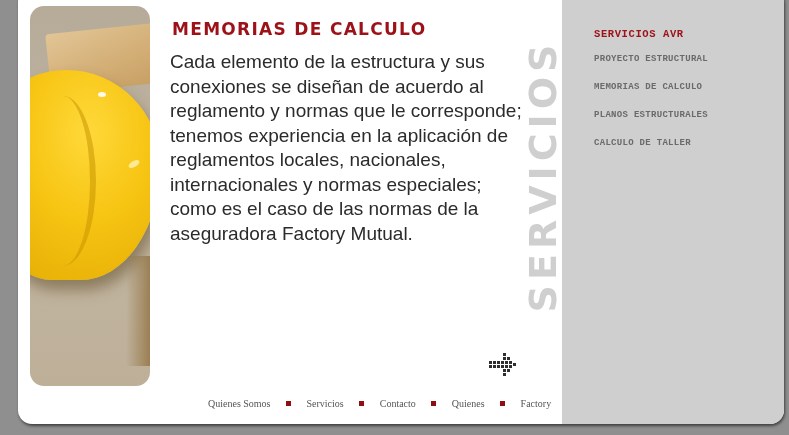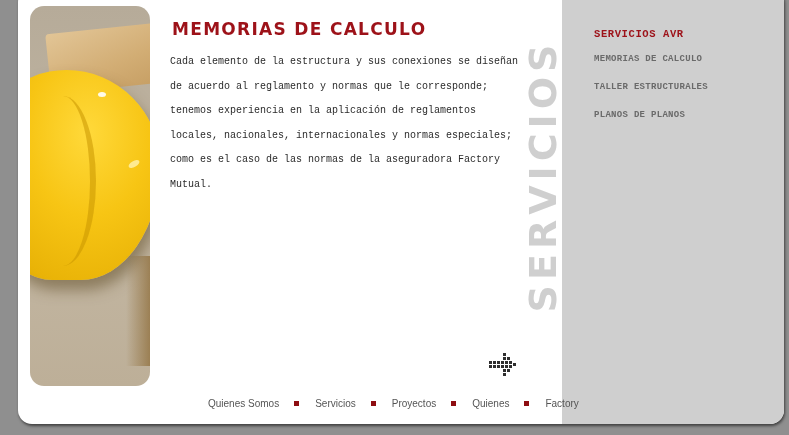--- a/index.html
+++ b/index.html
@@ -56,38 +56,38 @@
       background:linear-gradient(90deg, rgba(150,110,50,0) 0%, #8c6a35 60%, #6f5126 100%);
       opacity:.7;
     }
     .title {
       position:absolute; left:154px; top:31px;
       font-family:"DejaVu Sans", sans-serif; font-weight:bold;
       font-size:17px; letter-spacing:1.3px; color:#9d1219;
     }
     .body-text {
       position:absolute; left:152px; top:62px; width:360px;
-      font-family:Liberation Mono, monospace;
-      font-size:10px; line-height:24.5px; color:#2b2b2b;
+      font-family:Liberation Sans, sans-serif;
+      font-size:19px; line-height:24.5px; color:#2b2b2b;
     }
     .vertical-word {
       position:absolute; left:490px; top:78px; width:70px; height:220px;
       display:flex; align-items:center; justify-content:center;
     }
     .vertical-word span {
       transform:rotate(-90deg);
       font-family:"DejaVu Sans", sans-serif; font-weight:bold;
       font-size:38px; letter-spacing:5px; color:#cfcfcf; white-space:nowrap;
     }
     .arrow-icon {
       position:absolute; left:471px; top:364px; width:30px; height:24px;
     }
     .footer-nav {
       position:absolute; left:190px; top:410px;
-      font-family:Liberation Sans, sans-serif; font-size:10px; color:#555;
+      font-family:Liberation Serif, serif; font-size:10px; color:#555;
       display:flex; align-items:center;
     }
     .footer-nav a { color:#555; text-decoration:none; }
     .footer-nav .sep {
       display:inline-block; width:5px; height:5px; background:#8e0e12;
       margin:0 16px 0 15px;
     }
     .menu {
       position:absolute; left:576px; top:40px;
       font-family:Liberation Mono, monospace; font-weight:bold;
@@ -119,23 +119,24 @@
   <div class="body-text">Cada elemento de la estructura y sus conexiones se diseñan de acuerdo al reglamento y normas que le corresponde; tenemos experiencia en la aplicación de reglamentos locales, nacionales, internacionales y normas especiales; como es el caso de las normas de la aseguradora Factory Mutual.</div>
 
   <div class="sidepanel"></div>
 
   <div class="vertical-word">
     <span>SERVICIOS</span>
   </div>
 
   <div class="menu">
     <div class="menu-title">SERVICIOS AVR</div>
+    <div class="item">PROYECTO ESTRUCTURAL</div>
     <div class="item">MEMORIAS DE CALCULO</div>
-    <div class="item">TALLER ESTRUCTURALES</div>
-    <div class="item">PLANOS DE PLANOS</div>
+    <div class="item">PLANOS ESTRUCTURALES</div>
+    <div class="item">CALCULO DE TALLER</div>
   </div>
 
   <svg class="arrow-icon" viewBox="0 0 30 24">
     <g fill="#2e2e2e">
       <rect x="14" y="1" width="3" height="3"></rect>
       <rect x="14" y="5" width="3" height="3"></rect>
         <rect x="18" y="5" width="3" height="3"></rect>
       <rect x="0" y="9" width="3" height="3"></rect>
         <rect x="4" y="9" width="3" height="3"></rect>
         <rect x="8" y="9" width="3" height="3"></rect>
@@ -153,20 +154,20 @@
         <rect x="18" y="17" width="3" height="3"></rect>
       <rect x="14" y="21" width="3" height="3"></rect>
     </g>
   </svg>
 
   <div class="footer-nav">
     <a href="#">Quienes Somos</a>
     <span class="sep"></span>
     <a href="#">Servicios</a>
     <span class="sep"></span>
-    <a href="#">Proyectos</a>
+    <a href="#">Contacto</a>
     <span class="sep"></span>
     <a href="#">Quienes</a>
     <span class="sep"></span>
     <a href="#">Factory</a>
   </div>
 
 </div>
 
 </body></html>

